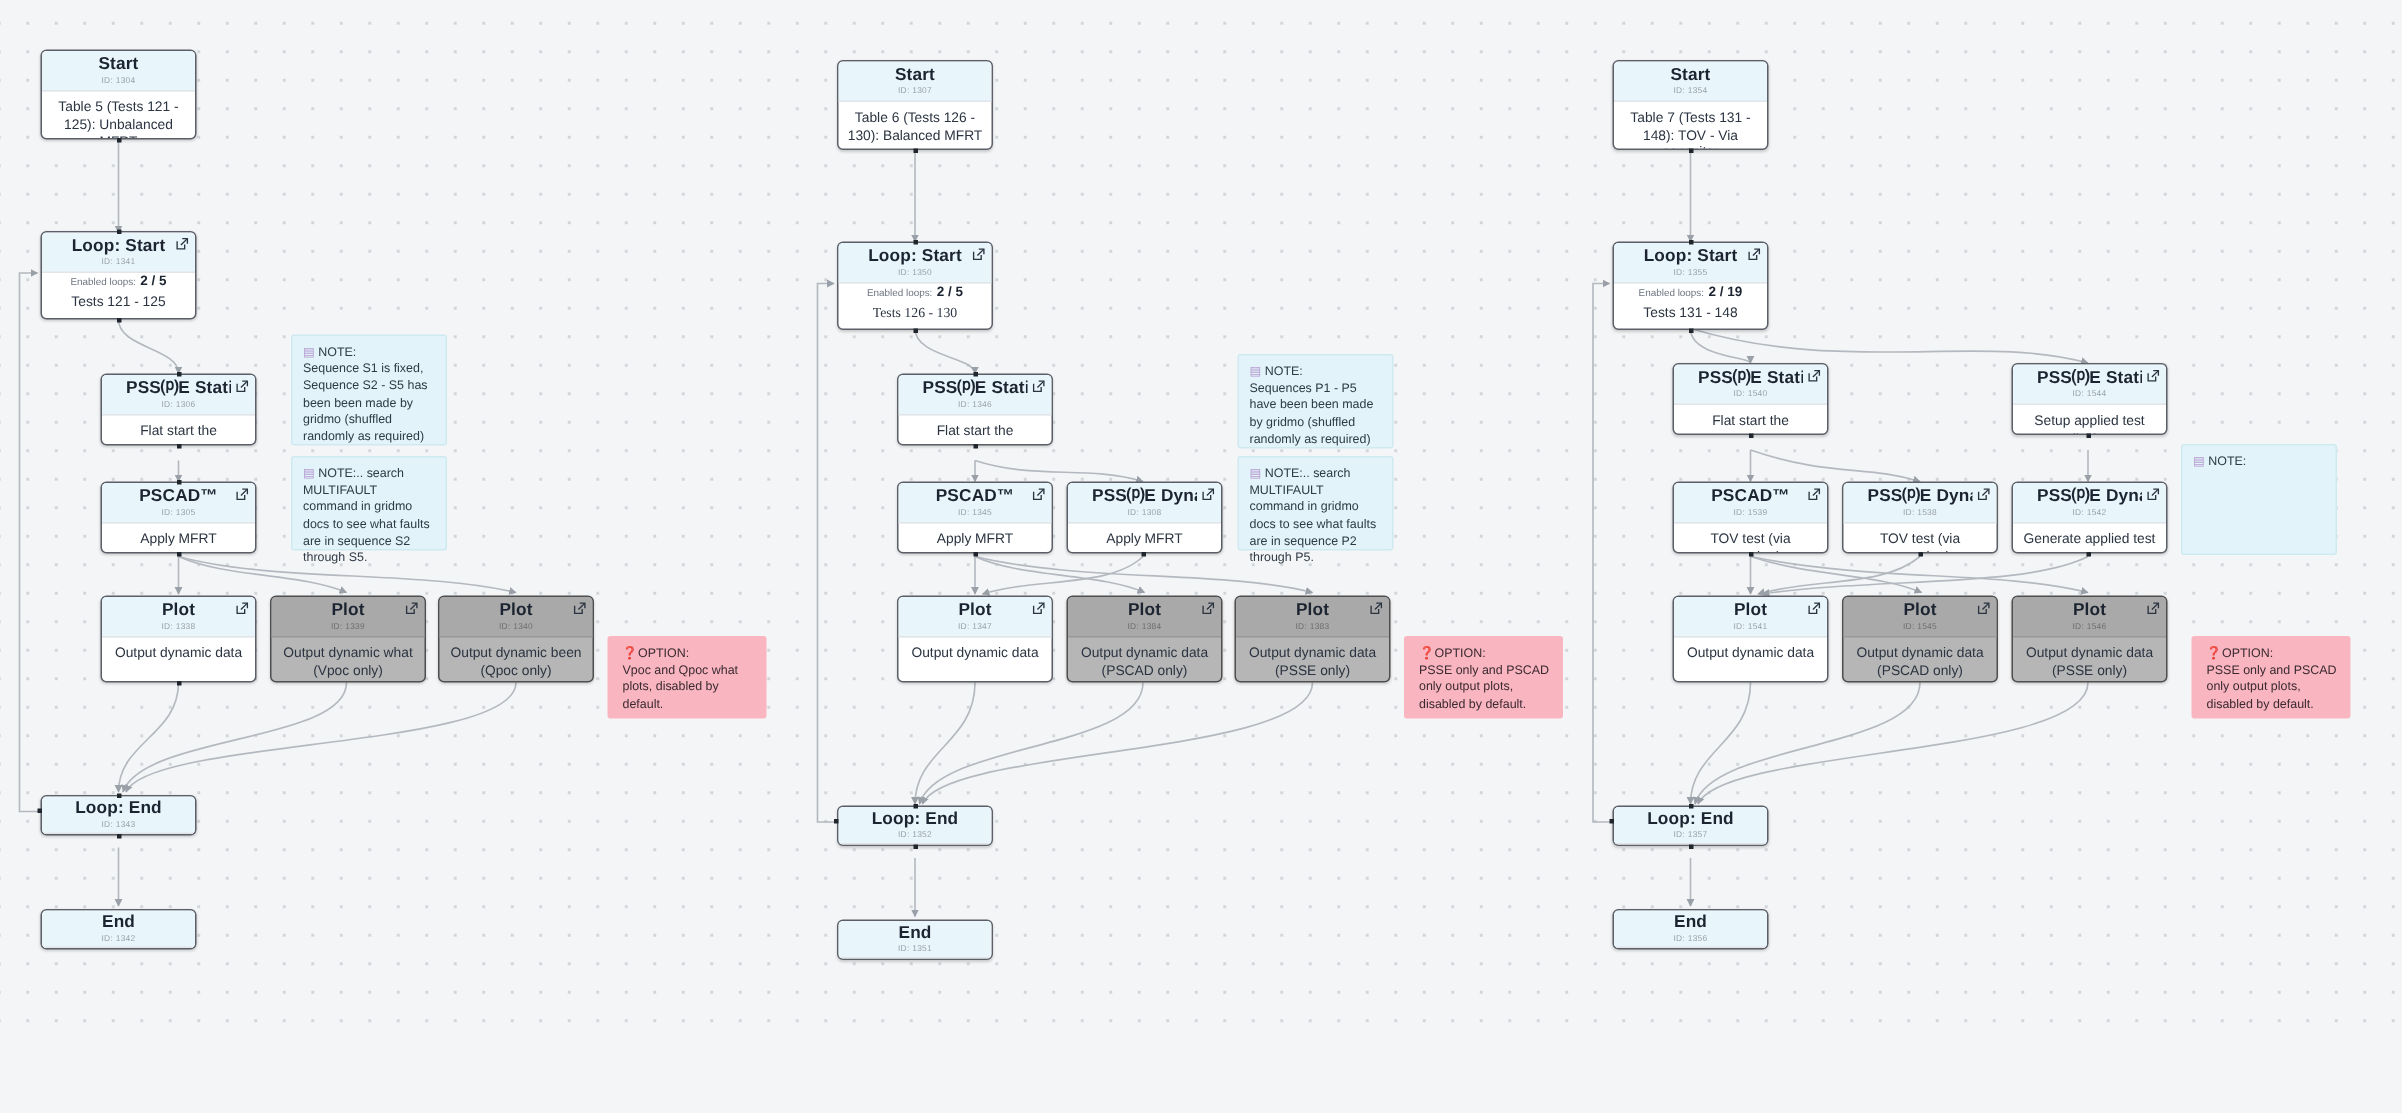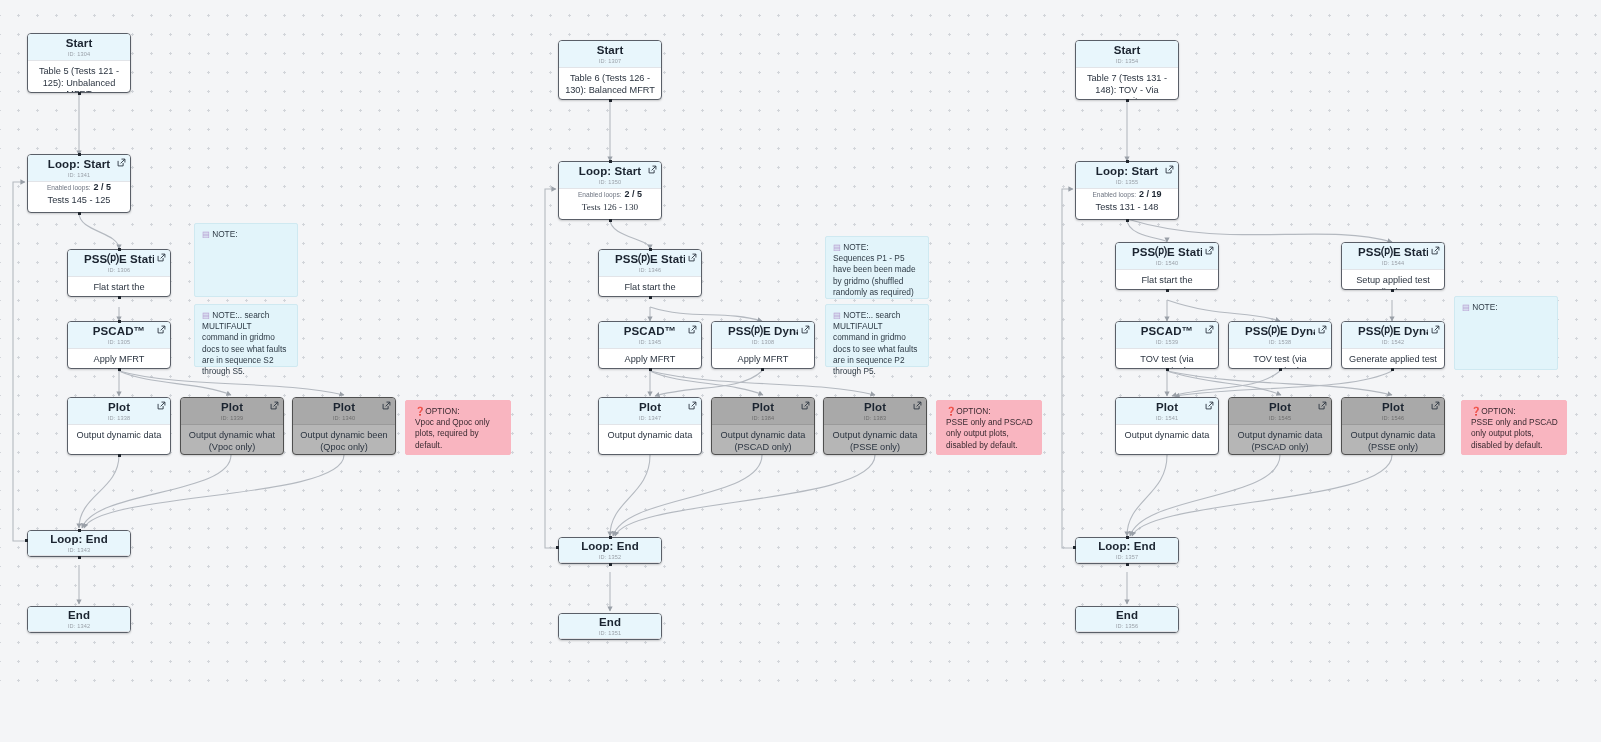--- a/index.html
+++ b/index.html
@@ -118,20 +118,21 @@
     position: absolute;
     box-sizing: border-box;
     background: #f9b5c0;
     border: 1px solid #f9b5c0;
     border-radius: 2px;
     padding: 5px 8px 6px 9px;
     font-size: 8.3px;
     line-height: 11.2px;
     color: #3a2a30;
     z-index: 4;
+    margin-top: 24px;
   }
   .opt .tag { white-space: nowrap; }
   .opt .emoji { color: #d2293f; }
   .port {
     position: absolute;
     width: 3px;
     height: 3px;
     background: #20262e;
     z-index: 6;
   }
@@ -209,21 +210,21 @@
       <span class="ext">
           <svg viewBox="0 0 10 10">
             <path d="M1.2 3.2v5.6h5.6V5.6" fill="none" stroke="currentColor" stroke-width="1"></path>
             <path d="M5.0 1.2h3.8v3.8" fill="none" stroke="currentColor" stroke-width="1"></path>
             <path d="M4.0 6.0L8.6 1.4" stroke="currentColor" stroke-width="1"></path>
           </svg>
         </span>
       <span class="nid">ID: 1341</span>
     </div>
     <div class="loopinfo"><span>Enabled loops:</span><b>2 / 5</b></div>
-    <div class="body" style="padding-top:1px;">Tests 145 - 125</div>
+    <div class="body" style="padding-top:1px;">Tests 121 - 125</div>
   </div>
 
   <div class="node" style="left:67px; top:249px; width:104px; height:48px;">
     <div class="hdr">
       <div class="title">PSS⒫E Static</div>
       <span class="ext">
           <svg viewBox="0 0 10 10">
             <path d="M1.2 3.2v5.6h5.6V5.6" fill="none" stroke="currentColor" stroke-width="1"></path>
             <path d="M5.0 1.2h3.8v3.8" fill="none" stroke="currentColor" stroke-width="1"></path>
             <path d="M4.0 6.0L8.6 1.4" stroke="currentColor" stroke-width="1"></path>
@@ -303,29 +304,30 @@
 
   <div class="node slim" style="left:27px; top:606px; width:104px; height:27px;">
     <div class="hdr">
       <div class="title">End</div>
       <span class="nid">ID: 1342</span>
     </div>
   </div>
 
   <div class="note" style="left:194px; top:223px; width:104px; height:74px;">
     <div class="tag"><span class="emoji">▤</span> <span>NOTE:</span></div>
+    <div>Sequence S1 is fixed, Sequence S2 - S5 has been been made by gridmo (shuffled randomly as required)</div>
   </div>
 
   <div class="note" style="left:194px; top:304px; width:104px; height:63px;">
     <div><span class="emoji">▤</span> <span>NOTE:.. search</span> <span>MULTIFAULT command in gridmo docs to see what faults are in sequence S2 through S5.</span></div>
   </div>
 
   <div class="opt" style="left:405px; top:400px; width:106px; height:55px;">
     <div class="tag"><span class="emoji">❓</span><span>OPTION:</span></div>
-    <div>Vpoc and Qpoc only plots, required by default.</div>
+    <div>Vpoc and Qpoc what plots, disabled by default.</div>
   </div>
 
   <div class="node" style="left:558px; top:40px; width:104px; height:60px;">
     <div class="hdr">
       <div class="title">Start</div>
       <span class="nid">ID: 1307</span>
     </div>
     <div class="body">Table 6 (Tests 126 - 130): Balanced MFRT</div>
   </div>
 

